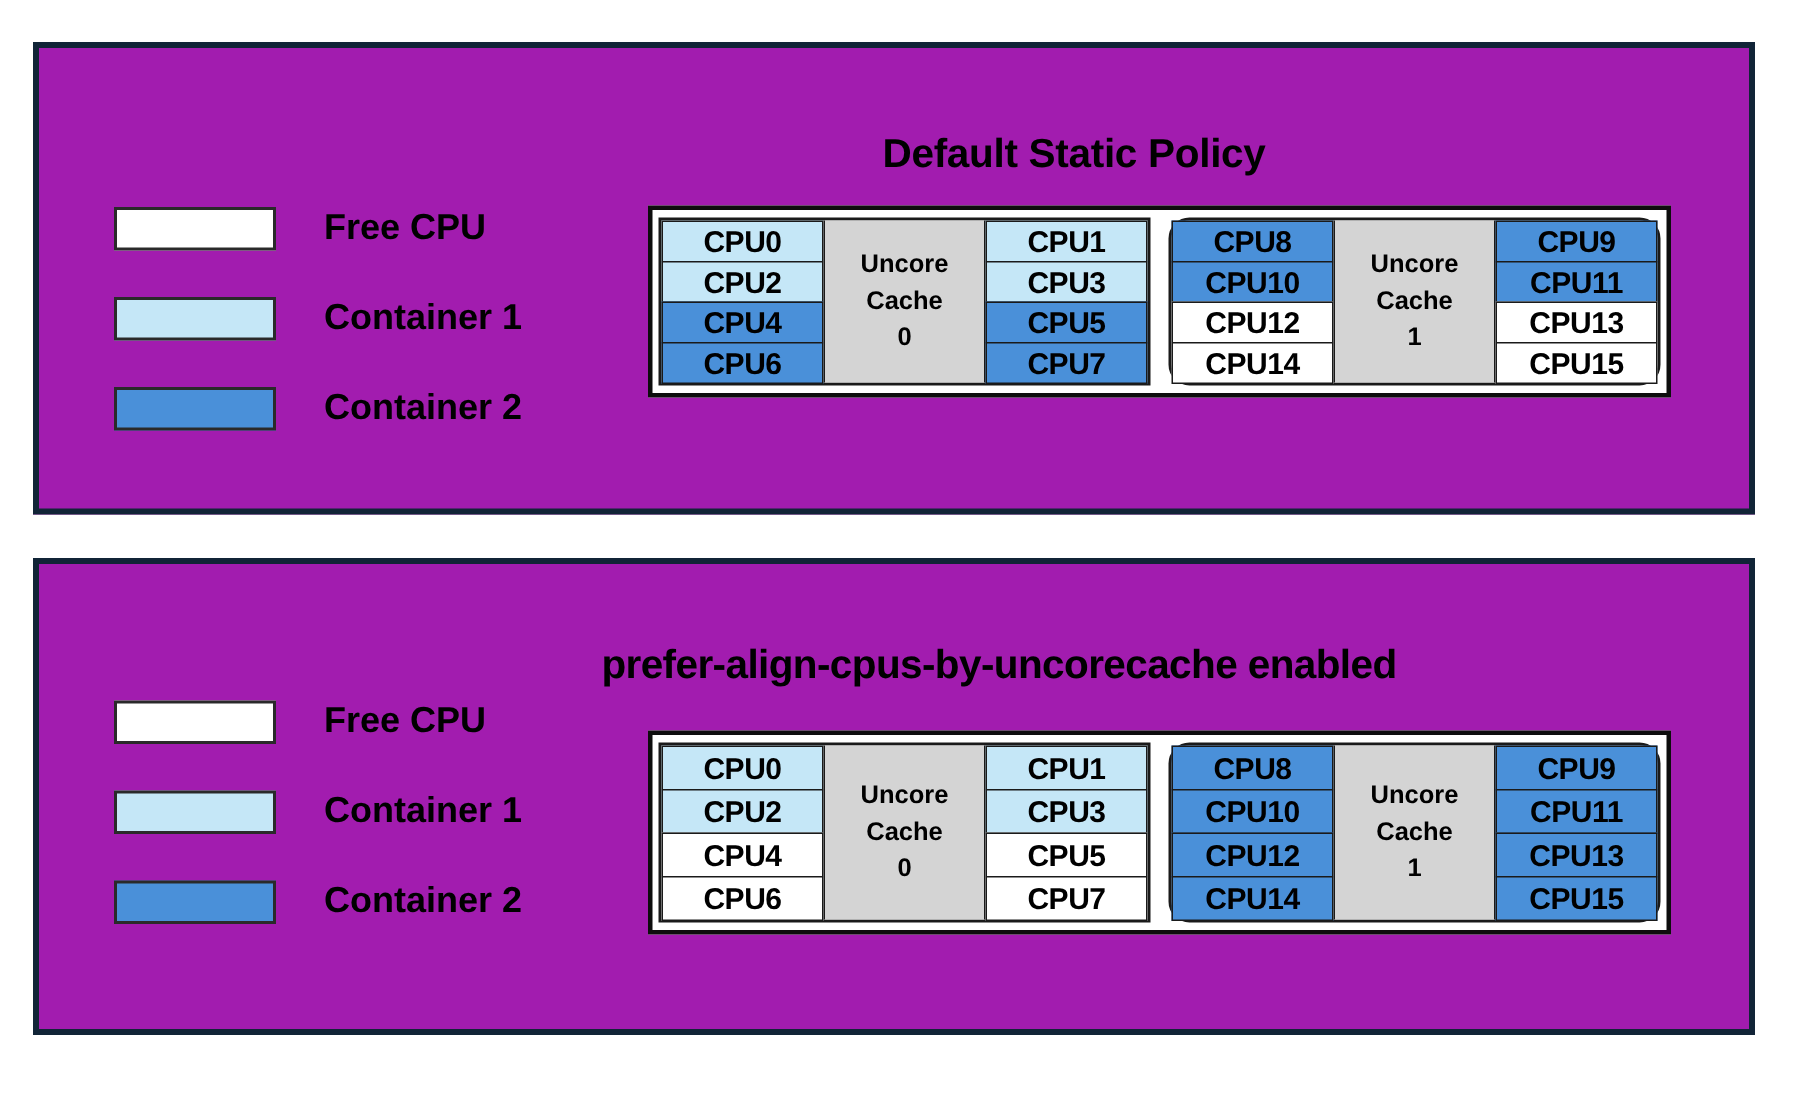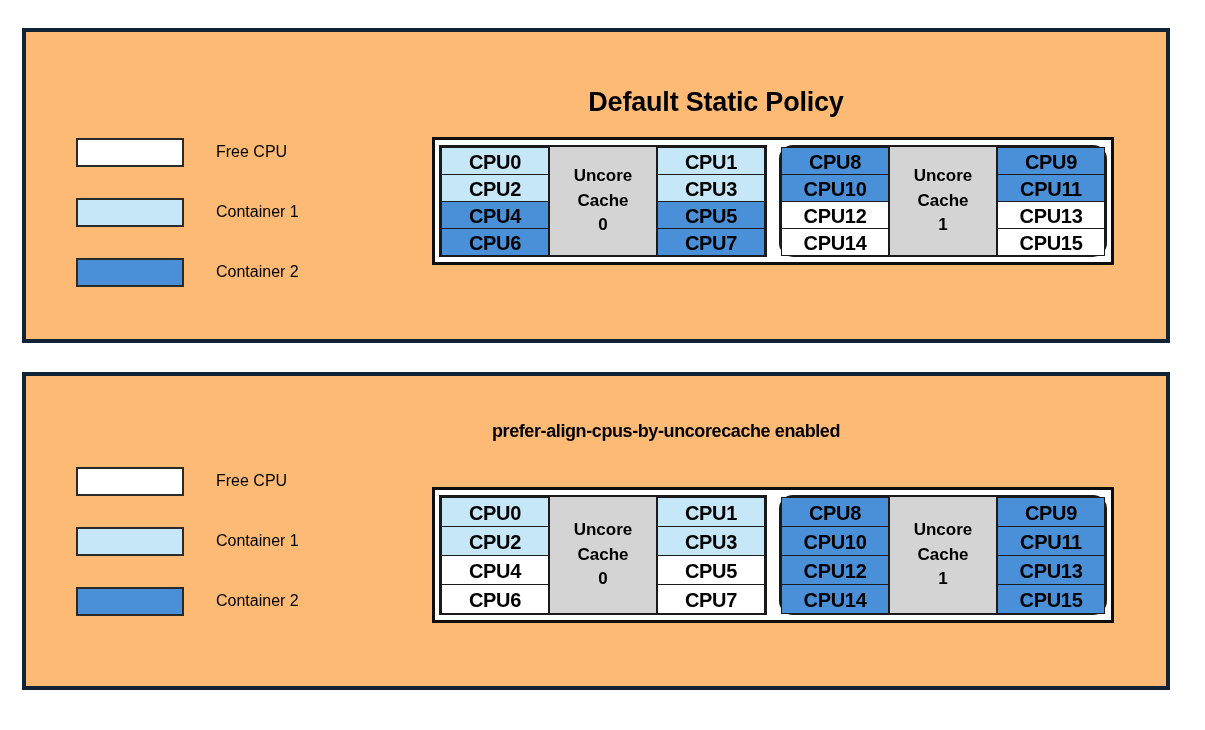--- a/index.html
+++ b/index.html
@@ -10,41 +10,41 @@
     overflow:hidden;
     position:relative;
   }
 
   
   .panel{
     position:absolute;
     left:22px;
     width:1148px;
     border:4px solid #112437;
-    background:#fdba74;
+    background:#a21caf;
     box-sizing:border-box;
   }
   #panel-top{ top:28px;  height:315px; }
   #panel-bottom{ top:372px; height:318px; }
 
   
   .panel-title{
     position:absolute;
     text-align:center;
     color:#000000;
     font-weight:bold;
     white-space:nowrap;
   }
   #title-top{
     left:380px; top:33px; width:620px;
     font-size:27px; letter-spacing:-0.2px;
   }
   #title-bottom{
     left:190px; top:30px; width:900px;
-    font-size:18px; letter-spacing:-0.4px;
+    font-size:27px; letter-spacing:-0.4px;
   }
 
   
   .legend{ position:absolute; }
   #legend-top{ left:50px; top:105px; }
   #legend-bottom{ left:50px; top:90px; }
 
   .legend-row{
     display:flex;
     align-items:center;
@@ -53,22 +53,22 @@
   }
   .legend-swatch{
     width:108px;
     height:29px;
     border:2px solid #2a2a2a;
     box-sizing:border-box;
     flex:0 0 auto;
   }
   .legend-label{
     margin-left:32px;
-    font-size:16px;
-    font-weight:normal;
+    font-size:24px;
+    font-weight:bold;
     color:#000000;
     white-space:nowrap;
   }
 
   
   .cpu-diagram{
     position:absolute;
     display:flex;
     align-items:stretch;
     border:3px solid #0d0d0d;

